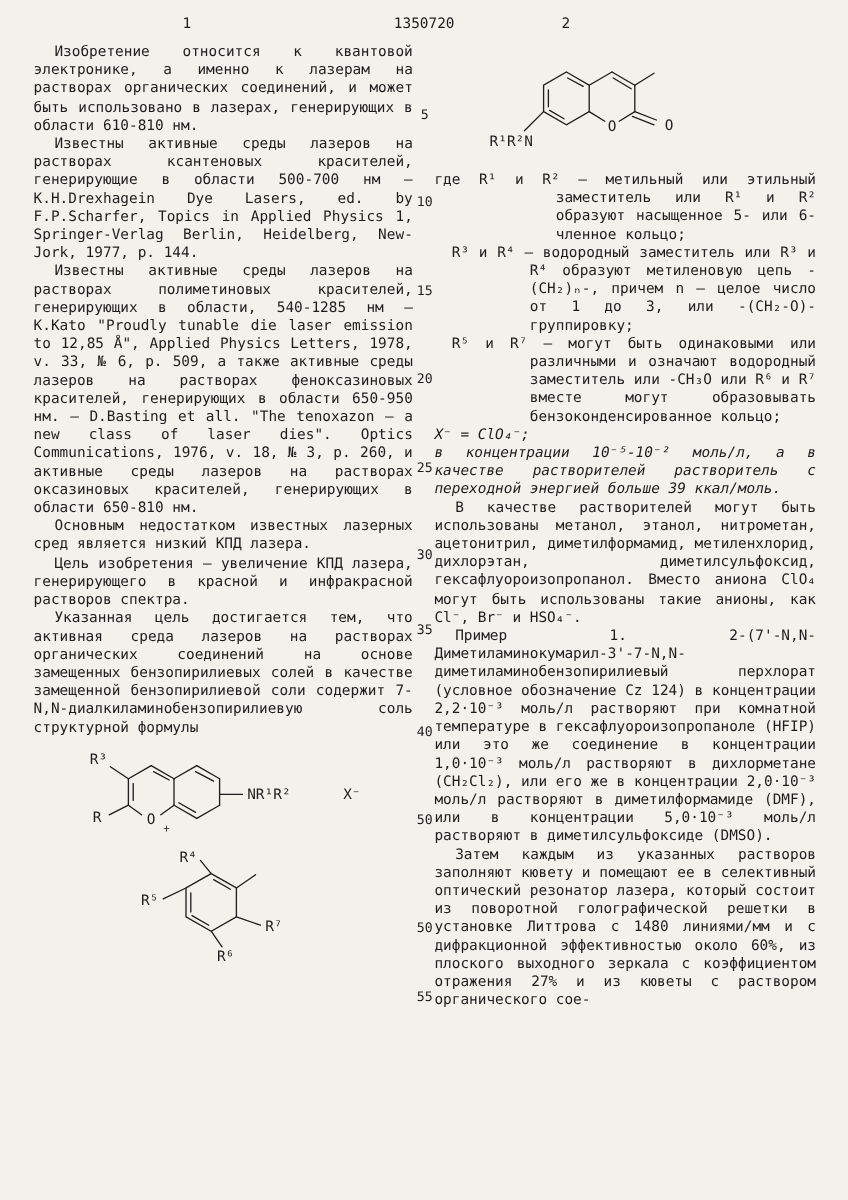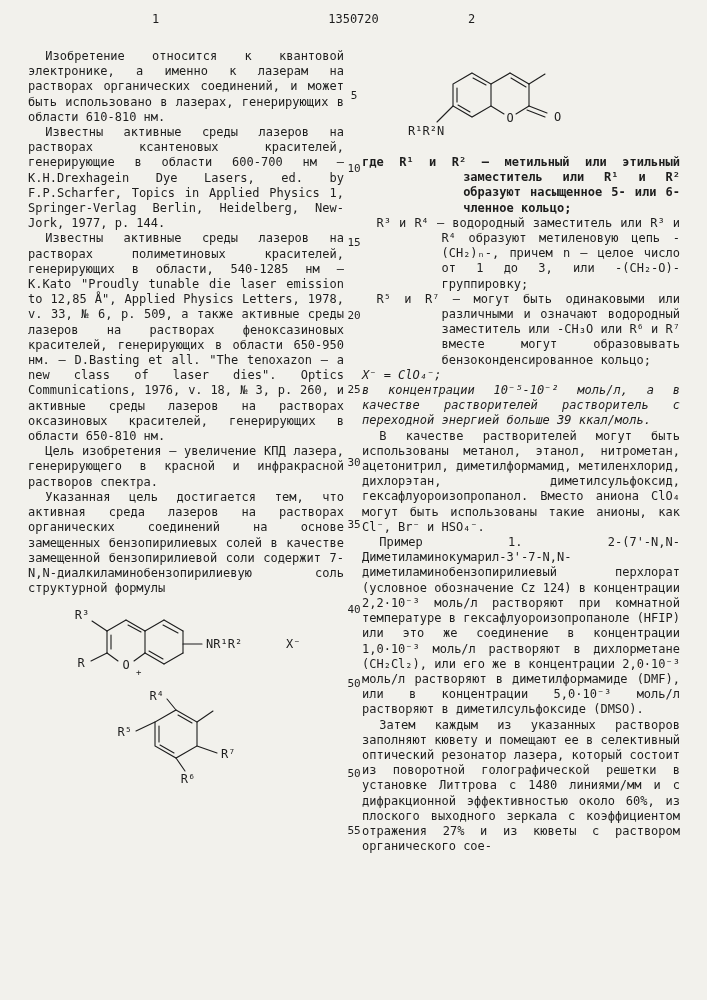--- a/index.html
+++ b/index.html
@@ -12,30 +12,30 @@
     color:#1d1d1d;
     font-family:"DejaVu Sans Mono","Liberation Mono",monospace;
     font-size:12px; line-height:15.2px;
     overflow:hidden;
   }
   .hdr { position:absolute; top:12px; font-size:12px; }
   .hdr-left  { left:152px; }
   .hdr-num   { left:0; right:0; text-align:center; }
   .hdr-right { left:468px; }
 
-  .col { position:absolute; top:49px; }
+  .col { position:absolute; top:36px; }
   .col-left  { left:28px;  width:316px; }
   .col-right { left:362px; width:318px; }
 
   .gutter { position:absolute; left:343px; top:0; width:22px; height:100%; }
   .ln { position:absolute; left:0; width:22px; text-align:center; font-size:11px; }
 
   p.para { text-align:justify; text-indent:2.4ch; }
   p.noindent { text-indent:0;font-style:italic; }
-  p.def0 { text-align:justify; padding-left:14ch; text-indent:-14ch;font-weight:bold; }
+  p.def0 { text-align:justify; padding-left:14ch; text-indent:-14ch; }
   p.def1 { text-align:justify; margin-left:2ch; padding-left:9ch; text-indent:-9ch; }
 
   .formula { display:flex; justify-content:center; margin:6px 0 4px 0; }
   svg { display:block; }
   svg line, svg polygon, svg polyline {
     stroke:#1d1d1d; stroke-width:1.1; fill:none; stroke-linecap:round;
   }
   svg text {
     fill:#1d1d1d;
     font-family:"DejaVu Sans Mono","Liberation Mono",monospace;
@@ -61,22 +61,23 @@
     <span class="ln" style="top:455px">30</span>
     <span class="ln" style="top:517px">35</span>
     <span class="ln" style="top:602px">40</span>
     <span class="ln" style="top:676px">50</span>
     <span class="ln" style="top:766px">50</span>
     <span class="ln" style="top:823px">55</span>
   </div>
 
   <div class="col col-left">
     <p class="para">Изобретение относится к квантовой электронике, а именно к лазерам на растворах органических соединений, и может быть использовано в лазерах, генерирующих в области 610-810 нм.</p>
-    <p class="para">Известны активные среды лазеров на растворах ксантеновых красителей, генерирующие в области 600-700 нм — K.H.Drexhagein Dye Lasers, ed. by F.P.Scharfer, Topics in Applied Physics 1, Springer-Verlag Berlin, Heidelberg, New-Jork, 1977, p. 144.</p>
+    <p class="para">Известны активные среды лазеров на растворах ксантеновых красителей, генерирующие в области 500-700 нм — K.H.Drexhagein Dye Lasers, ed. by F.P.Scharfer, Topics in Applied Physics 1, Springer-Verlag Berlin, Heidelberg, New-Jork, 1977, p. 144.</p>
     <p class="para">Известны активные среды лазеров на растворах полиметиновых красителей, генерирующих в области, 540-1285 нм — K.Kato "Proudly tunable die laser emission to 12,85 Å", Applied Physics Letters, 1978, v. 33, № 6, p. 509, а также активные среды лазеров на растворах феноксазиновых красителей, генерирующих в области 650-950 нм. — D.Basting et all. "The tenoxazon — a new class of laser dies". Optics Communications, 1976, v. 18, № 3, p. 260, и активные среды лазеров на растворах оксазиновых красителей, генерирующих в области 650-810 нм.</p>
+    <p class="para">Основным недостатком известных лазерных сред является низкий КПД лазера.</p>
     <p class="para">Цель изобретения — увеличение КПД лазера, генерирующего в красной и инфракрасной растворов спектра.</p>
     <p class="para">Указанная цель достигается тем, что активная среда лазеров на растворах органических соединений на основе замещенных бензопирилиевых солей в качестве замещенной бензопирилиевой соли содержит 7-N,N-диалкиламинобензопирилиевую соль структурной формулы</p>
 
     <div class="formula">
       <svg width="280" height="80" viewBox="0 0 280 80">
 
         <line x1="61" y1="29" x2="80" y2="18"></line>
         <line x1="80" y1="18" x2="99" y2="29"></line>
         <line x1="99" y1="29" x2="99" y2="51"></line>
         <line x1="61" y1="29" x2="61" y2="51"></line>

